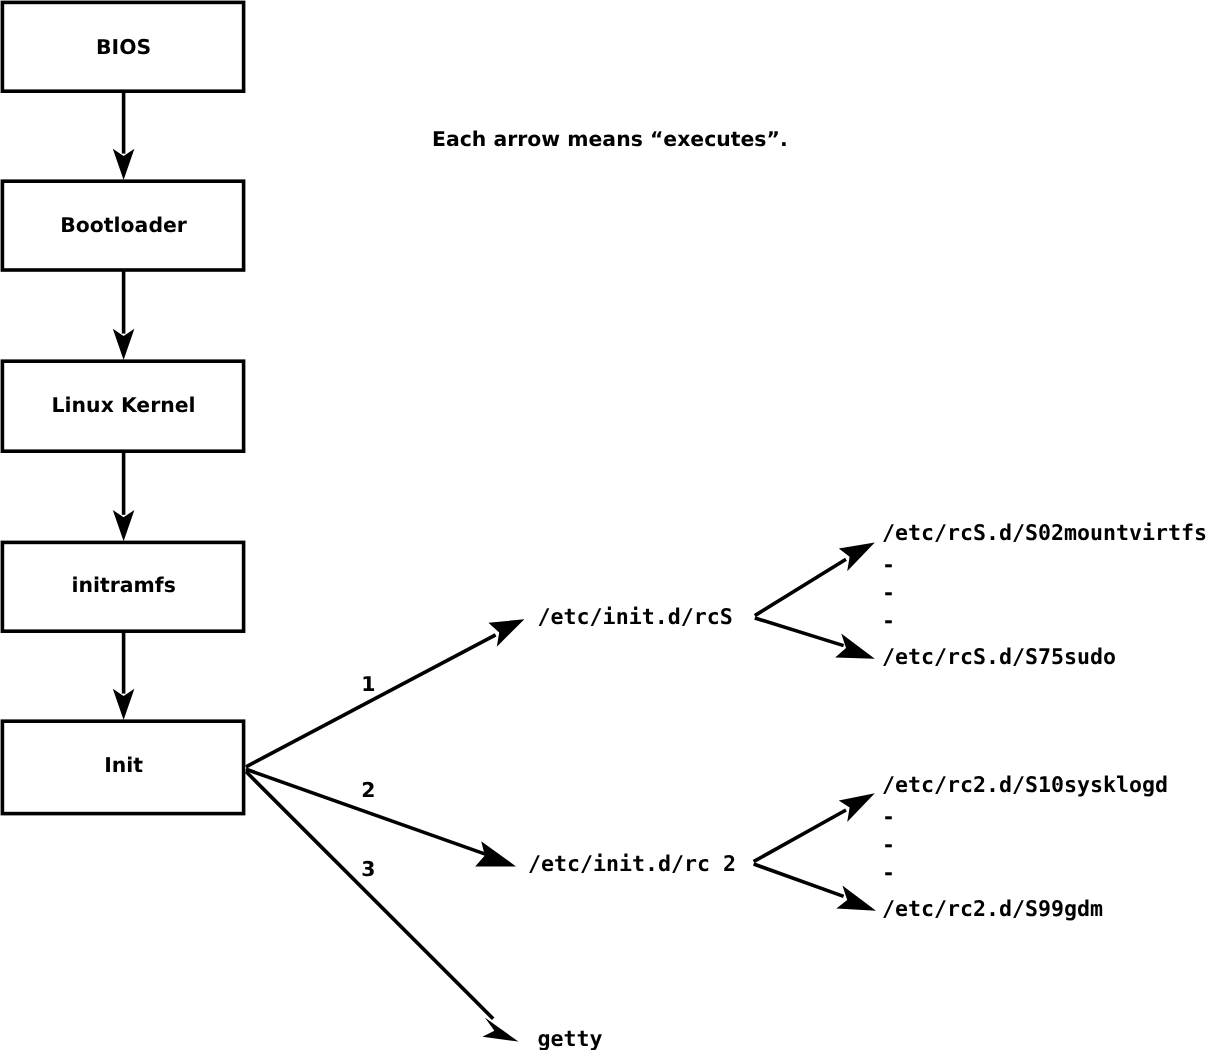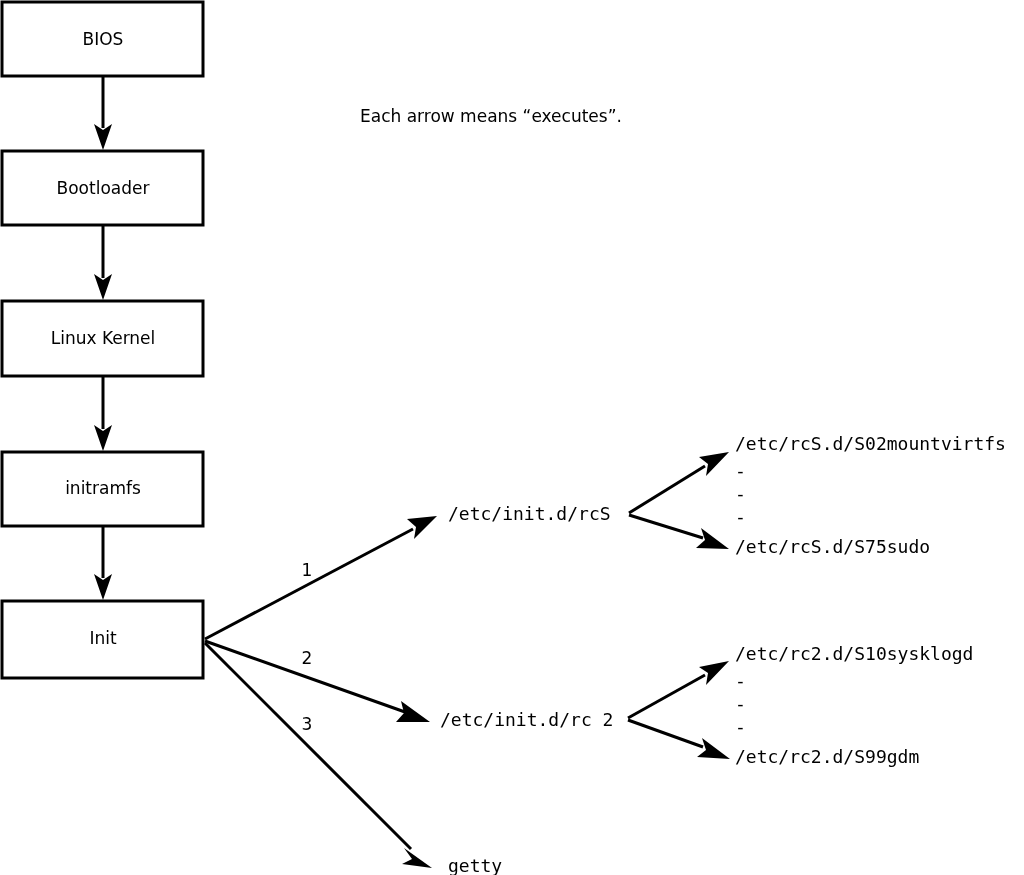--- a/index.html
+++ b/index.html
@@ -8,20 +8,21 @@
     padding: 0;
     background: #ffffff;
   }
   #canvas {
     position: relative;
     width: 1024px;
     height: 875px;
     background: #ffffff;
     overflow: hidden;
     font-family: "Liberation Sans", sans-serif;
+    font-weight: bold;
   }
   #diagram-svg {
     position: absolute;
     left: 0;
     top: 0;
     width: 1024px;
     height: 875px;
     display: block;
   }
   .stage-box-label {

